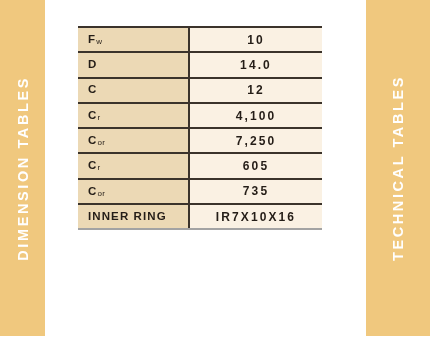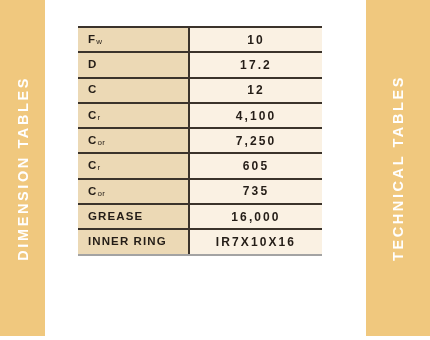--- a/index.html
+++ b/index.html
@@ -109,21 +109,21 @@
 </div>
 
 <table class="spec-table">
   <tbody>
       <tr>
         <td class="label-cell"><span>F</span><span class="sub">w</span></td>
         <td class="value-cell">10</td>
       </tr>
       <tr>
         <td class="label-cell"><span>D</span></td>
-        <td class="value-cell">17.2</td>
+        <td class="value-cell">14.0</td>
       </tr>
       <tr>
         <td class="label-cell"><span>C</span></td>
         <td class="value-cell">12</td>
       </tr>
       <tr>
         <td class="label-cell"><span>C</span><span class="sub">r</span></td>
         <td class="value-cell">4,100</td>
       </tr>
       <tr>
@@ -132,21 +132,17 @@
       </tr>
       <tr>
         <td class="label-cell"><span>C</span><span class="sub">r</span></td>
         <td class="value-cell">605</td>
       </tr>
       <tr>
         <td class="label-cell"><span>C</span><span class="sub">or</span></td>
         <td class="value-cell">735</td>
       </tr>
       <tr>
-        <td class="label-cell"><span>Grease</span></td>
-        <td class="value-cell">16,000</td>
-      </tr>
-      <tr>
         <td class="label-cell"><span>Inner ring</span></td>
         <td class="value-cell">IR7X10X16</td>
       </tr>
     </tbody>
 </table>
 
 </body></html>

